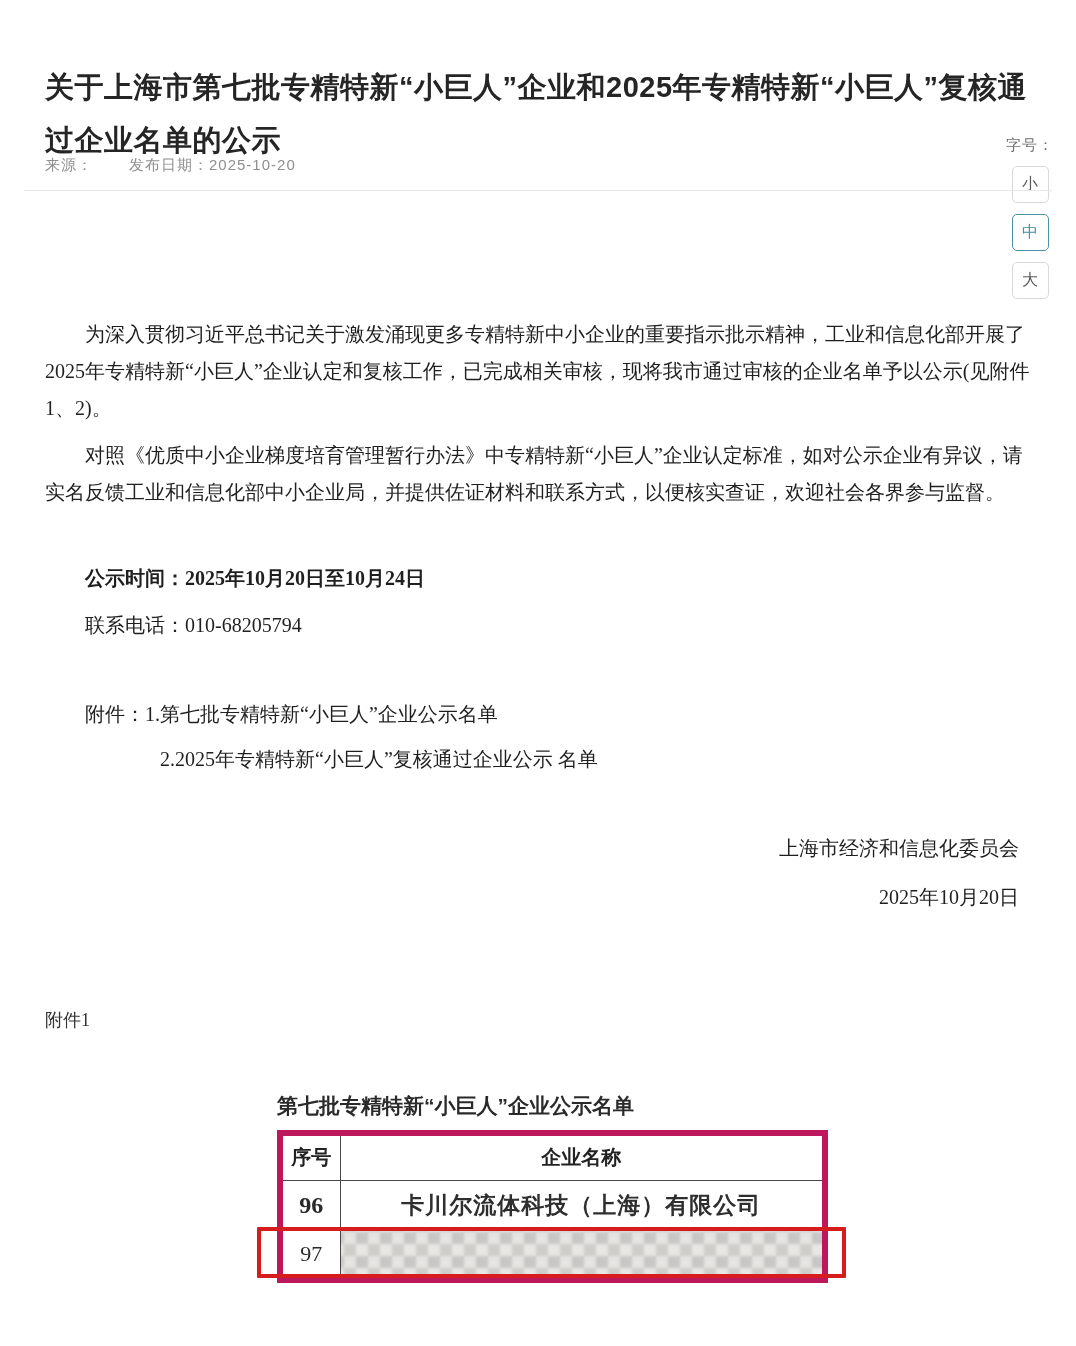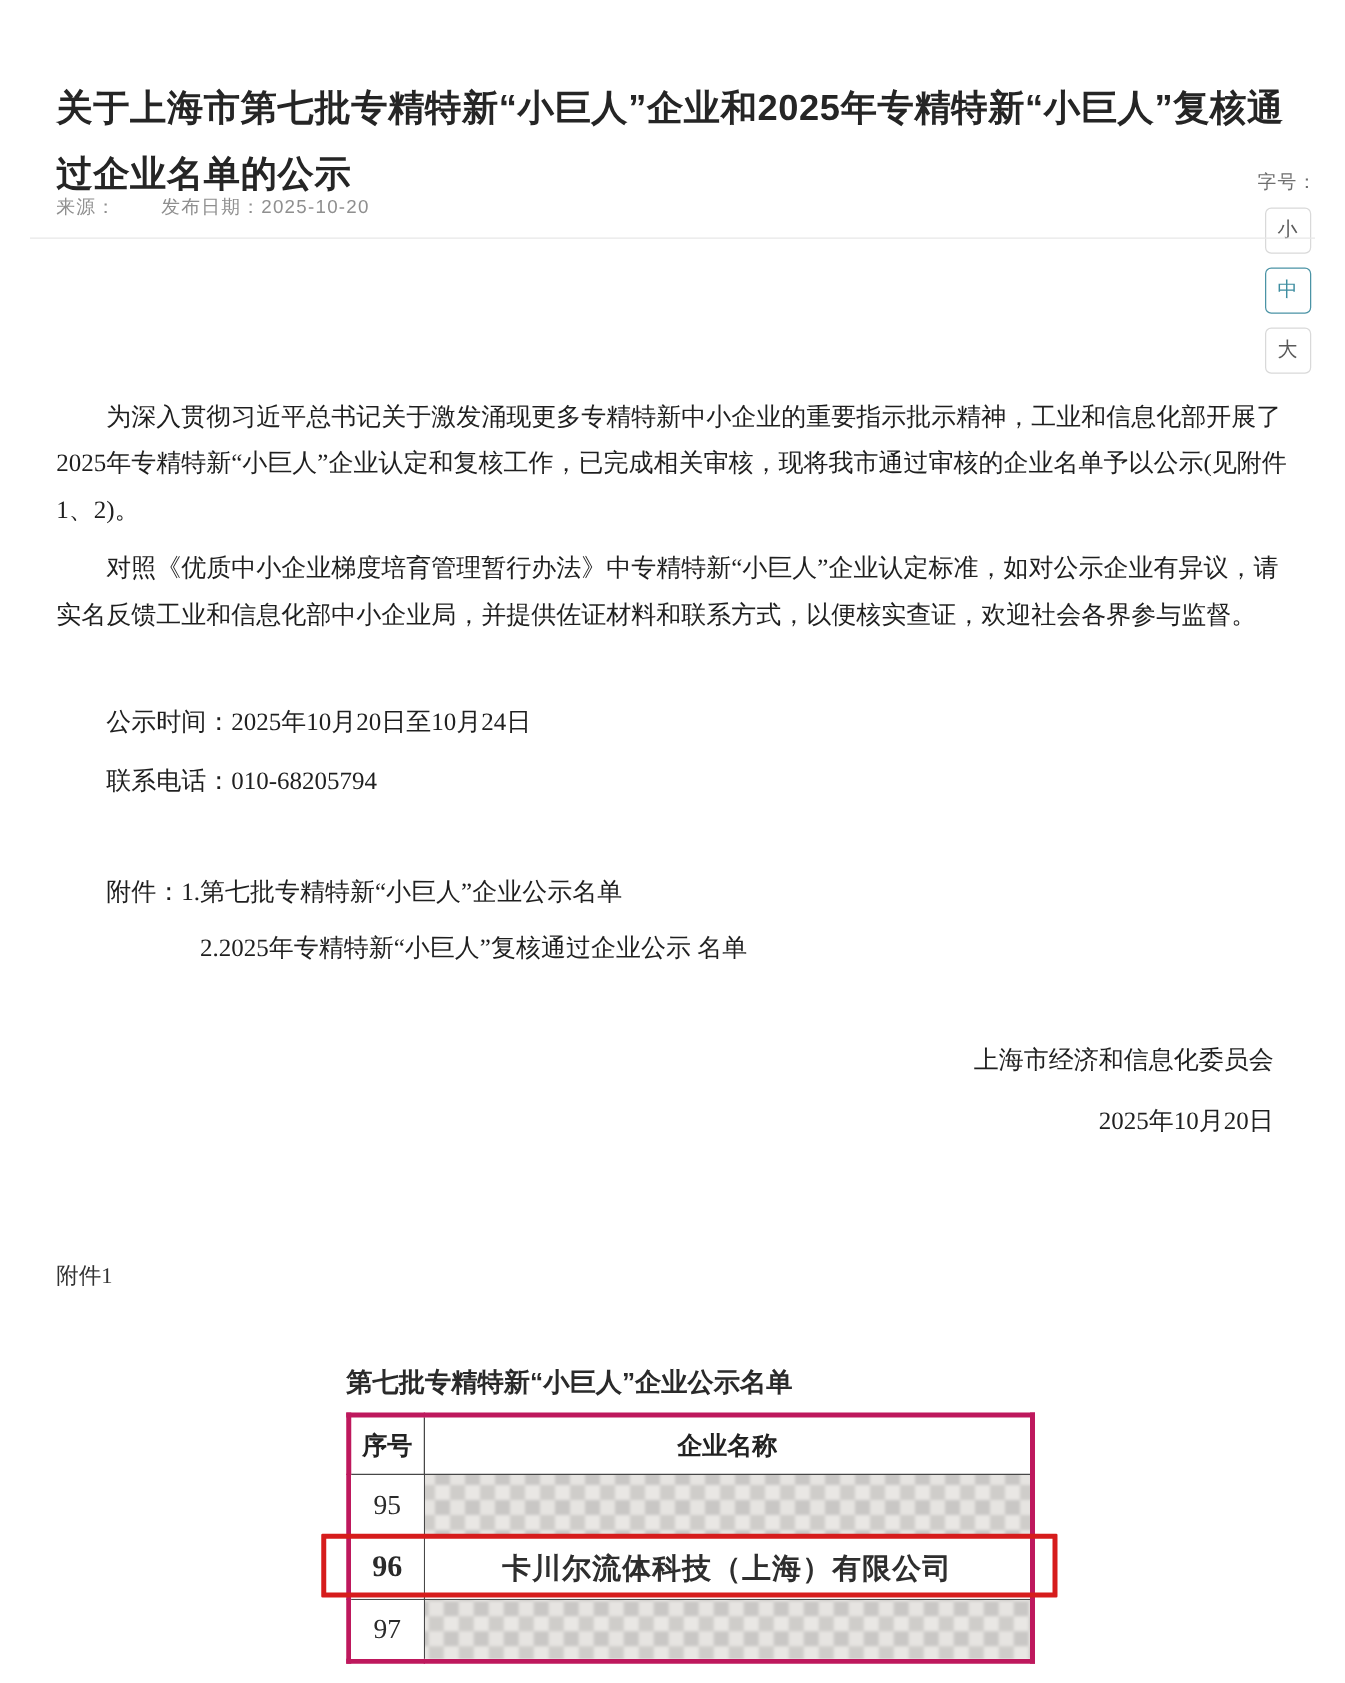--- a/index.html
+++ b/index.html
@@ -41,21 +41,21 @@
     position:absolute;left:24px;right:24px;top:190px;height:0;
     border-top:1px solid #e8e8e8;
   }
   
   .article{
     position:absolute;left:45px;top:316px;width:986px;
     font-family:"Liberation Serif", serif;
     font-size:20px;line-height:37px;color:#1f1f1f;
   }
   .article p{margin:0 0 10px;text-indent:2em;}
-  .article p.sp-top{margin-top:49px;}
+  .article p.sp-top{margin-top:49px;font-weight:bold;}
   .article p.tight{margin-top:8px;margin-bottom:0;}
   .article p.attach-first{margin-top:52px;margin-bottom:0;}
   .article p.attach-second{margin-top:8px;margin-bottom:0;text-indent:5.75em;}
   .article p.sig{
     margin:12px;text-indent:0;text-align:right;
   }
   .article p.sig-org{margin-top:52px;}
   .article p.sig-date{margin-top:8px;}
   
   .attach-label{
@@ -73,21 +73,21 @@
     border-collapse:collapse;table-layout:fixed;
     width:551px;
     background:#fff;
   }
   .roster th,.roster td{
     border:1.5px solid #474747;
     padding:0;box-sizing:border-box;
     text-align:center;vertical-align:middle;
     background:#fff;
   }
-  .roster{border:4px solid #be185d;padding-left:21px;}
+  .roster{border:6px solid #be185d;padding-left:21px;}
   .roster .col-no{width:60px;}
   .roster th{
     height:47px;
     font-family:"Liberation Serif", serif;
     font-size:20px;font-weight:700;color:#222;
   }
   .roster td{height:50px;position:relative;overflow:hidden;}
   .roster td.no-cell{
     font-family:"Liberation Serif", serif;
     font-size:22px;color:#2a2a2a;
@@ -156,26 +156,20 @@
         <col class="col-no">
         <col>
       </colgroup>
     <thead>
       <tr>
         <th>序号</th>
         <th>企业名称</th>
       </tr>
     </thead>
     <tbody>
-      <tr>
-        <td class="no-cell">95</td>
-        <td class="name-cell">
-          <div class="mosaic"></div>
-        </td>
-      </tr>
       <tr class="hl">
         <td class="no-cell">96</td>
         <td class="name-cell">卡川尔流体科技（上海）有限公司</td>
       </tr>
       <tr>
         <td class="no-cell">97</td>
         <td class="name-cell">
           <div class="mosaic alt"></div>
         </td>
       </tr>

